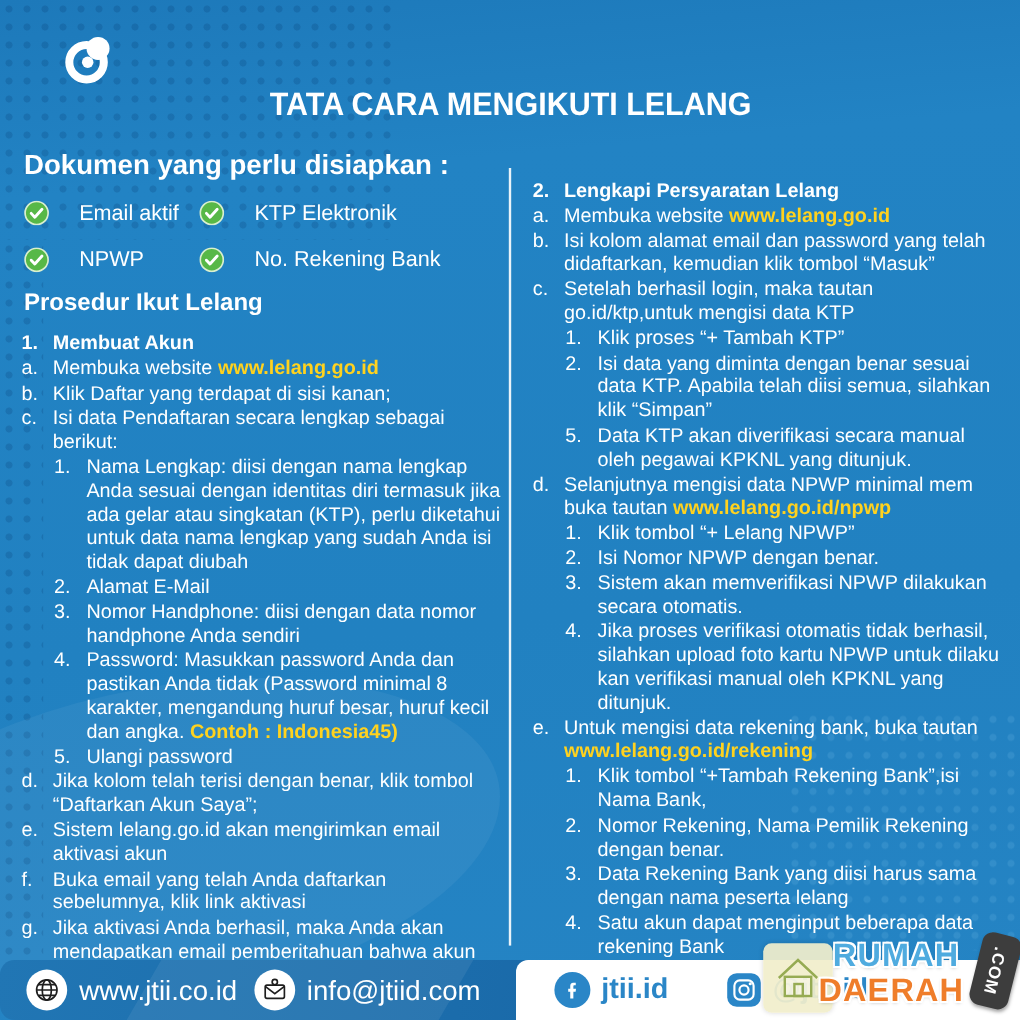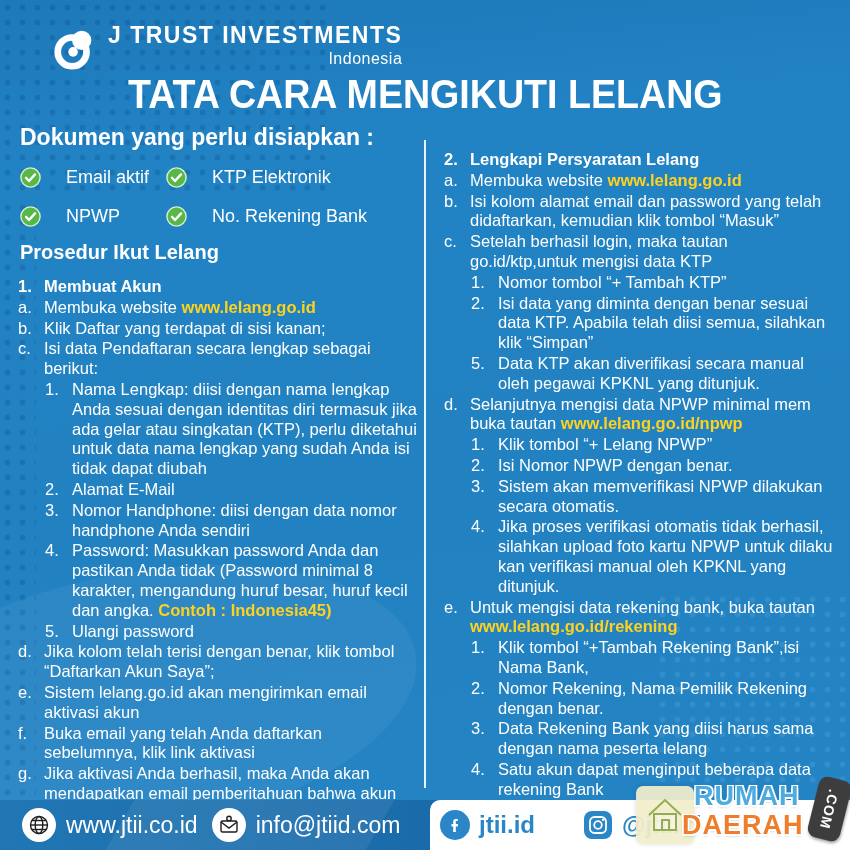--- a/index.html
+++ b/index.html
@@ -18,21 +18,21 @@
   #swoosh{position:absolute;left:-140px;bottom:18px;width:560px;height:260px;
     background:rgba(255,255,255,.05);border-radius:50%;transform:rotate(-10deg);}
 
   
   #logo{position:absolute;left:52px;top:24px;display:flex;align-items:flex-start;gap:10px;}
   #logo svg{display:block;margin-top:2px;}
   .brand-text{line-height:1;}
   .brand-name{font-size:23px;font-weight:700;letter-spacing:1.5px;}
   .brand-region{font-size:16px;text-align:right;margin-top:4px;letter-spacing:.5px;}
   #page-title{position:absolute;top:72px;left:0;width:100%;text-align:center;
-    font-size:40px;font-weight:700;letter-spacing:0px;}
+    font-size:27px;font-weight:700;letter-spacing:0px;}
   #page-title span{display:inline-block;transform:scaleX(.94);}
 
   
   #divider{position:absolute;left:424px;top:140px;width:2px;height:648px;background:rgba(255,255,255,.9);}
   #left-col{position:absolute;left:18px;top:124px;width:400px;}
   #right-col{position:absolute;left:444px;top:150px;width:394px;}
 
   .h1{font-size:23px;font-weight:700;margin:0 0 16px 2px;}
   .h2{font-size:20px;font-weight:700;margin:14px 0 13px 2px;}
   #checklist{display:grid;grid-template-columns:146px 1fr;row-gap:18px;margin:0 0 4px 2px;}
@@ -43,28 +43,28 @@
   .li{display:flex;margin-bottom:1px;}
   .li .m{flex:0 0 26px;}
   .li.bold{font-weight:700;}
   .sub{padding-left:27px;}
   .sub .m{flex:0 0 27px;}
   .tx{flex:1 1 auto;}
   .yl{color:var(--yellow,#ffd21e);font-weight:700;text-decoration:none;}
 
   
   #footer{position:absolute;left:0;bottom:0;width:100%;height:50px;
-    background:linear-gradient(100deg,#2176b4 0%,#1b6cab 45%,#155f9e 100%);}
+    background:linear-gradient(100deg,#2176b4 0%,#1b6cab 45%,#155f9e 100%);border-radius:12px;}
   #footer-stripe{position:absolute;left:120px;bottom:0;width:260px;height:50px;
     background:rgba(255,255,255,.07);transform:skewX(-30deg);}
   .f-left{position:absolute;left:22px;top:0;height:50px;display:flex;align-items:center;gap:14px;}
   .f-item{display:flex;align-items:center;gap:10px;font-size:23px;color:#fff;}
   .f-icon{width:34px;height:34px;border-radius:50%;background:#fff;display:flex;align-items:center;justify-content:center;}
   #social-card{position:absolute;left:430px;bottom:0;width:420px;height:50px;background:#ffffff;
-    border-top-left-radius:10px;display:flex;align-items:center;gap:12px;padding-left:10px;box-sizing:border-box;}
+    border-top-left-radius:10px;display:flex;align-items:center;gap:12px;padding-left:32px;box-sizing:border-box;}
   .s-item{display:flex;align-items:center;gap:9px;color:#2a86c7;font-size:24px;font-weight:600;}
   .s-item + .s-item{margin-left:36px;}
   .fb-circle{width:30px;height:30px;border-radius:50%;background:#2a86c7;display:flex;align-items:center;justify-content:center;}
 
   
   #watermark{position:absolute;right:0;bottom:0;width:222px;height:74px;z-index:50;}
   #wm-tile{position:absolute;left:8px;top:10px;width:58px;height:58px;border-radius:7px;
     background:rgba(241,238,203,.93);box-shadow:0 0 4px rgba(0,0,0,.15);display:flex;align-items:center;justify-content:center;}
   .wm-word{position:absolute;font-weight:800;letter-spacing:1px;font-size:27px;line-height:1;
     text-shadow:-1.5px -1.5px 0 #fff,1.5px -1.5px 0 #fff,-1.5px 1.5px 0 #fff,1.5px 1.5px 0 #fff,0 2px 3px rgba(0,0,0,.25);}
@@ -82,24 +82,20 @@
   <div class="dots" id="dots-left"></div>
   <div class="dots" id="dots-right"></div>
   <div id="swoosh"></div>
 
   <div id="logo">
     <svg width="46" height="46" viewBox="0 0 48 48">
       <circle cx="21" cy="27" r="15" fill="none" stroke="#ffffff" stroke-width="7"></circle>
       <circle cx="31" cy="15" r="10" fill="#ffffff"></circle>
       <circle cx="22" cy="27" r="5" fill="#ffffff"></circle>
     </svg>
-    <div class="brand-text">
-      <div class="brand-name">J TRUST INVESTMENTS</div>
-      <div class="brand-region">Indonesia</div>
-    </div>
   </div>
 
   <div id="page-title"><span>TATA CARA MENGIKUTI LELANG</span></div>
 
   <div id="divider"></div>
 
   <div id="left-col">
     <div class="h1">Dokumen yang perlu disiapkan :</div>
     <div id="checklist">
         <div class="chk">
@@ -204,21 +200,21 @@
           <span class="m">b.</span>
           <span class="tx"><span>Isi kolom alamat email dan password yang telah didaftarkan, kemudian klik tombol “Masuk”</span></span>
         </div>
         <div class="li">
           <span class="m">c.</span>
           <span class="tx"><span>Setelah berhasil login, maka tautan go.id/ktp,untuk mengisi data KTP</span></span>
         </div>
         <div class="sub">
           <div class="li">
             <span class="m">1.</span>
-            <span class="tx"><span>Nomor tombol “+ Tambah KTP”</span></span>
+            <span class="tx"><span>Klik proses “+ Tambah KTP”</span></span>
           </div>
           <div class="li">
             <span class="m">2.</span>
             <span class="tx"><span>Isi data yang diminta dengan benar sesuai data KTP. Apabila telah diisi semua, silahkan klik “Simpan”</span></span>
           </div>
           <div class="li">
             <span class="m">5.</span>
             <span class="tx"><span>Data KTP akan diverifikasi secara manual oleh pegawai KPKNL yang ditunjuk.</span></span>
           </div>
         </div>

